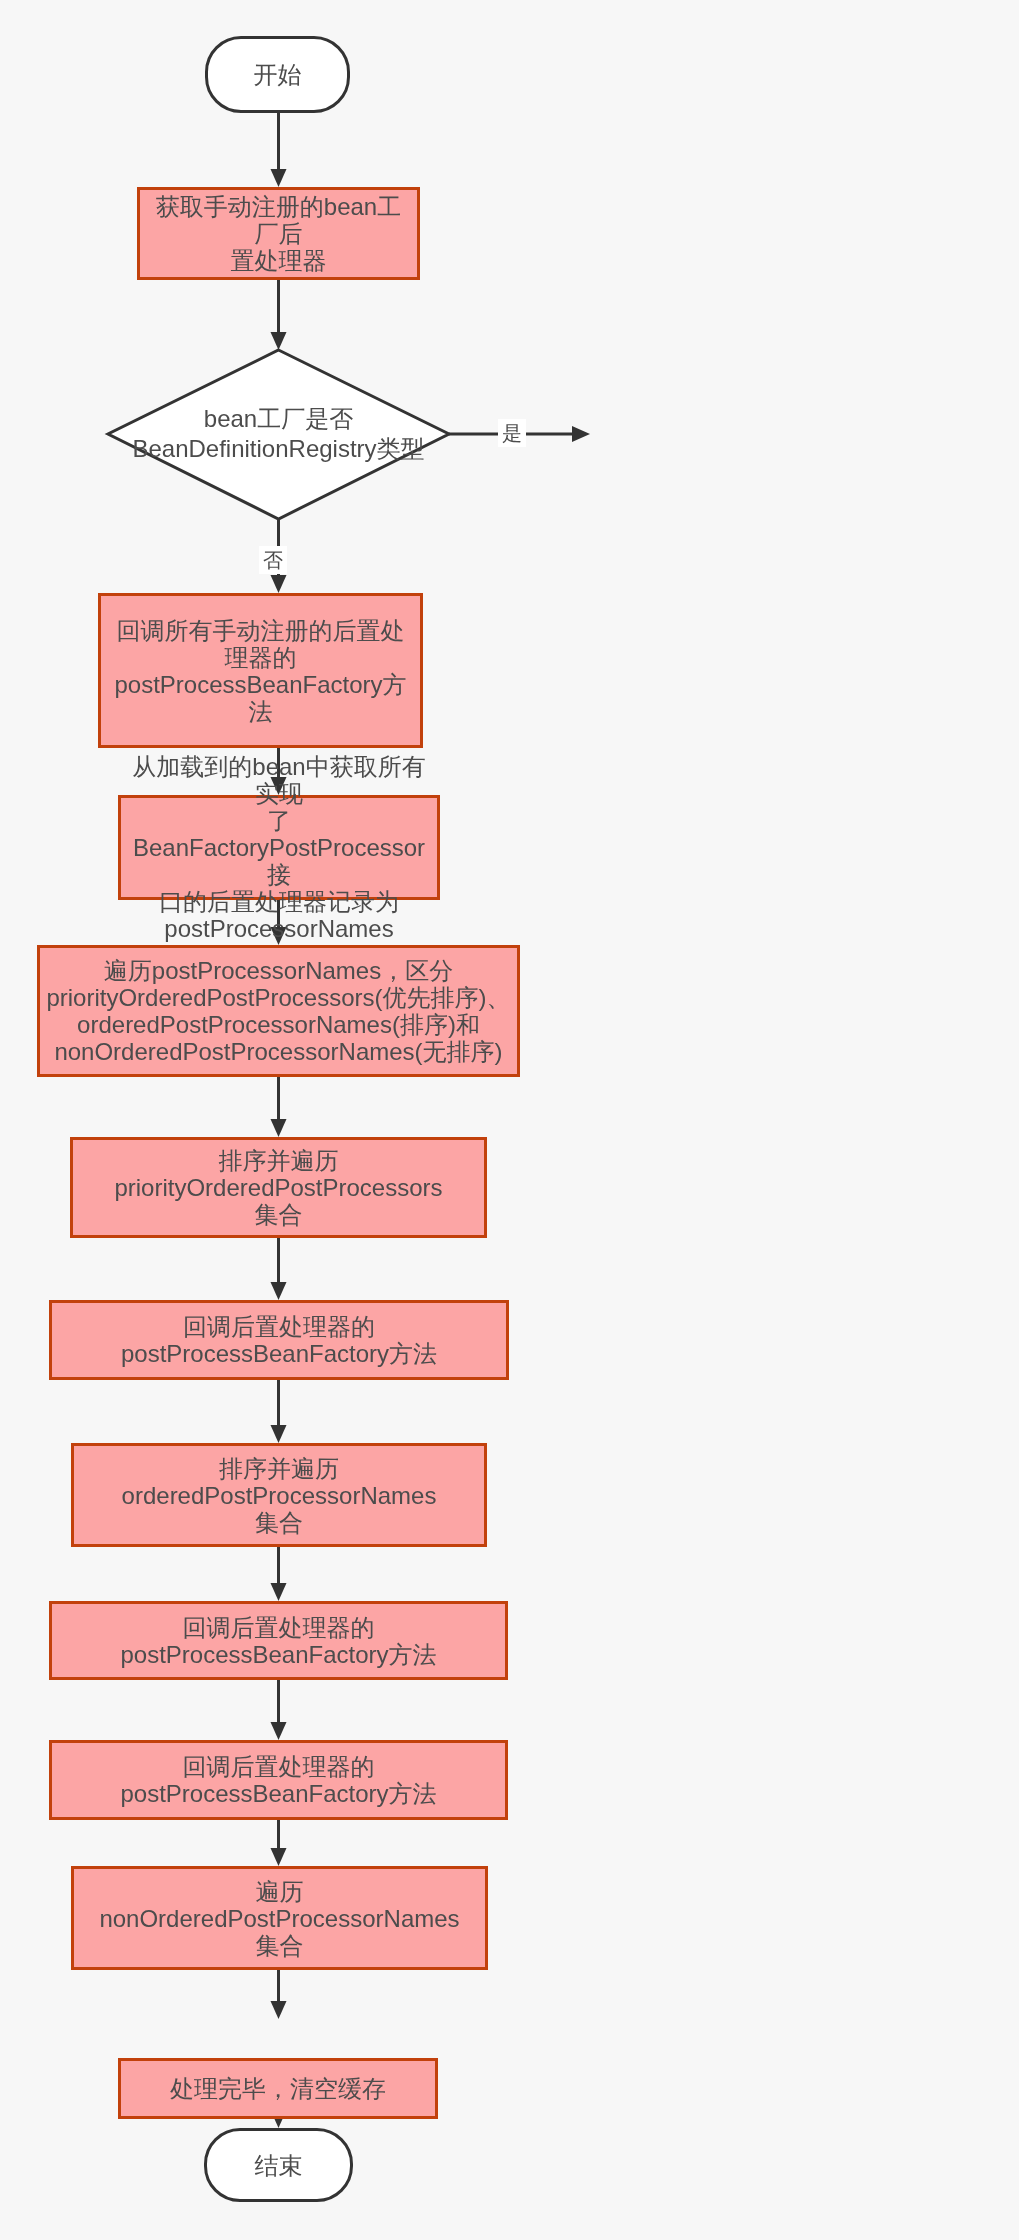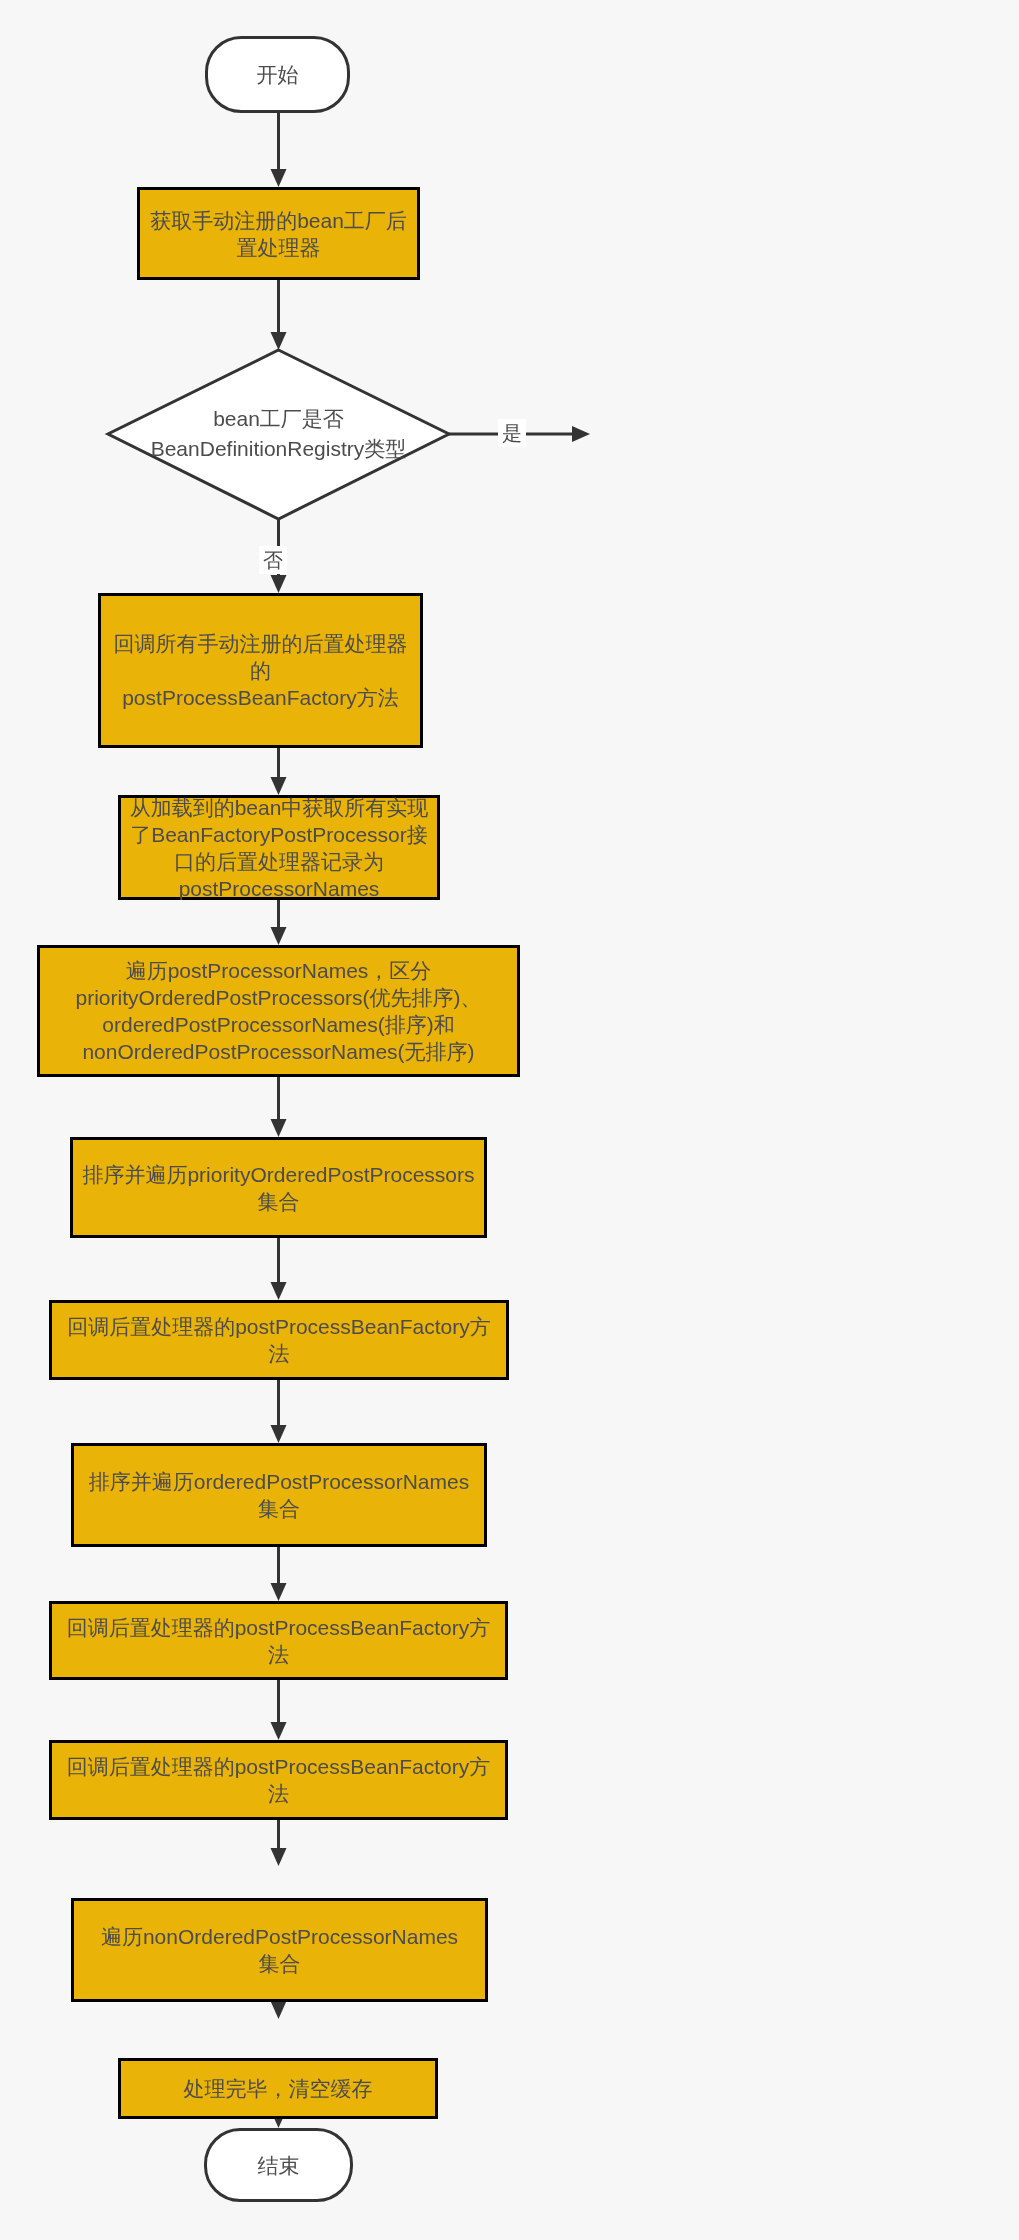--- a/index.html
+++ b/index.html
@@ -14,26 +14,26 @@
   }
   svg.wires { position: absolute; left: 0; top: 0; z-index: 1; }
   .node {
     position: absolute;
     box-sizing: border-box;
     display: flex;
     align-items: center;
     justify-content: center;
     text-align: center;
     white-space: pre-line;
-    font-size: 21px;
+    font-size: 24px;
     line-height: 27px;
     z-index: 2;
     padding: 2px 6px;
   }
-  .process  { background: #eab308; border: 3px solid #000000; }
+  .process  { background: #fca5a5; border: 3px solid #c2410c; }
   .terminal { background: #ffffff; border: 3px solid #333333; border-radius: 36px; }
   .decision-label { background: transparent; z-index: 3; line-height: 30px; }
   .edge-label {
     position: absolute;
     display: flex;
     align-items: center;
     justify-content: center;
     background: #ffffff;
     font-size: 20px;
     z-index: 3;
@@ -44,21 +44,21 @@
   #n-decision-label     { left: 108px; top: 350px;  width: 341px; height: 168px; }
   #n-handle-registry    { left: 590px; top: 383px;  width: 393px; height: 105px; }
   #n-callback-manual    { left: 98px;  top: 593px;  width: 325px; height: 155px; }
   #n-collect-names      { left: 118px; top: 795px;  width: 322px; height: 105px; }
   #n-split-names        { left: 37px;  top: 945px;  width: 483px; height: 132px; }
   #n-sort-priority      { left: 70px;  top: 1137px; width: 417px; height: 101px; }
   #n-callback-priority  { left: 49px;  top: 1300px; width: 460px; height: 80px; }
   #n-sort-ordered       { left: 71px;  top: 1443px; width: 416px; height: 104px; }
   #n-callback-ordered   { left: 49px;  top: 1601px; width: 459px; height: 79px; }
   #n-callback-nonord    { left: 49px;  top: 1740px; width: 459px; height: 80px; }
-  #n-iterate-nonord     { left: 71px;  top: 1866px; width: 417px; height: 104px; margin-top: 32px; }
+  #n-iterate-nonord     { left: 71px;  top: 1866px; width: 417px; height: 104px; }
   #n-cleanup            { left: 118px; top: 2019px; width: 320px; height: 61px; margin-top: 39px; }
   #n-end                { left: 204px; top: 2128px; width: 149px; height: 74px; }
 
   #lbl-yes { left: 498px; top: 419px; width: 28px; height: 28px; }
   #lbl-no  { left: 259px; top: 546px; width: 28px; height: 28px; }
 </style>
 </head>
 <body>
 
 <div class="canvas">

